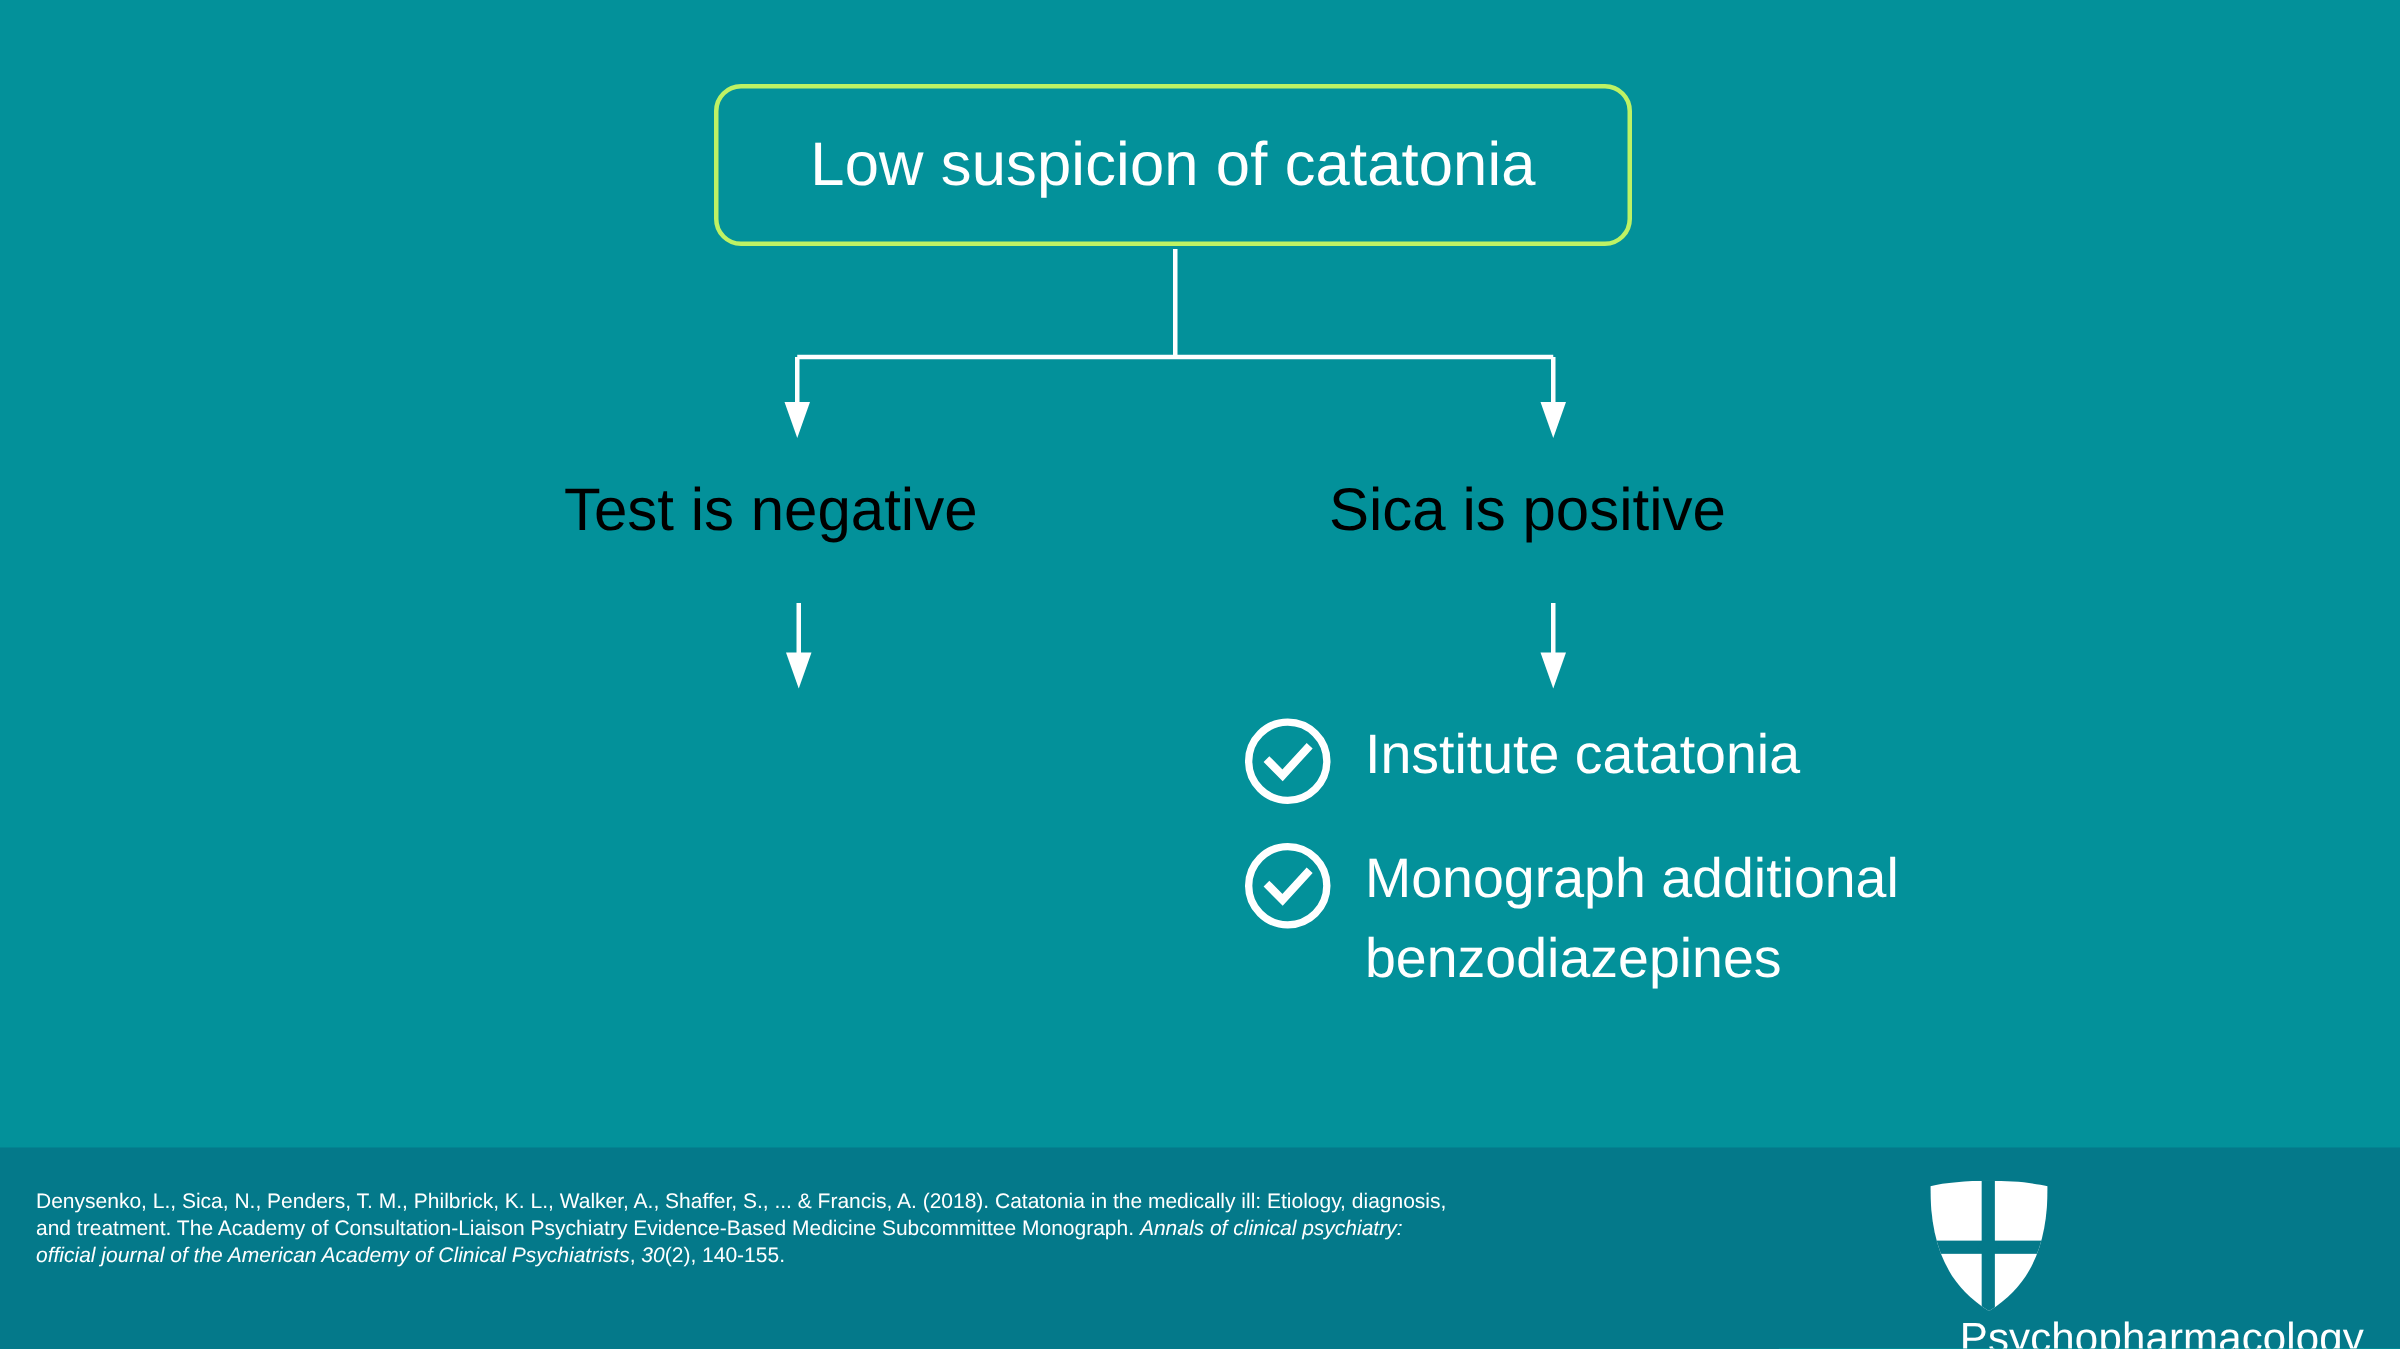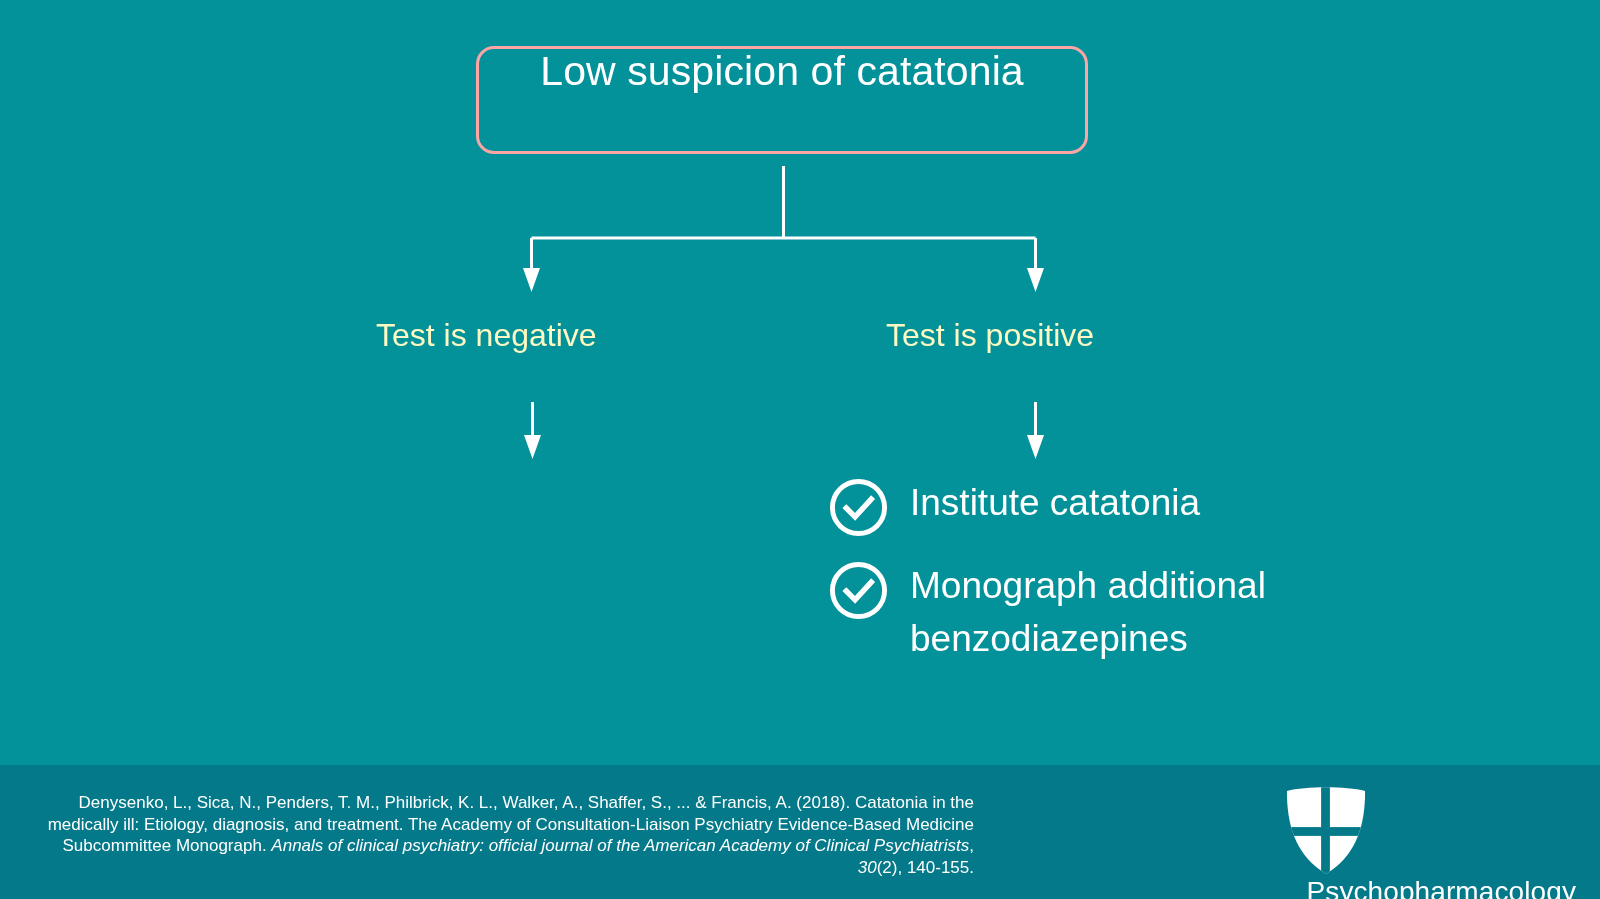--- a/index.html
+++ b/index.html
@@ -32,43 +32,43 @@
     position: absolute;
     left: 0;
     top: 0;
     width: 1600px;
     height: 765px;
   }
 
   .root-box {
     position: absolute;
     left: 476px;
-    top: 46px;
+    top: 56px;
     width: 612px;
     height: 108px;
     box-sizing: border-box;
-    border: 3px solid #fca5a5;
+    border: 3px solid #bef264;
     border-radius: 18px;
     display: flex;
-    align-items: flex-start;
+    align-items: center;
     justify-content: center;
   }
   .root-box-label {
     color: #ffffff;
     font-size: 41px;
     font-weight: 400;
     letter-spacing: 0.1px;
     line-height: 1.1;
     white-space: nowrap;
   }
 
   .branch-title {
     position: absolute;
-    color: #fef9c3;
-    font-size: 32px;
+    color: #000000;
+    font-size: 40px;
     font-weight: 400;
     line-height: 1.1;
     white-space: nowrap;
     text-align: center;
   }
   .branch-title.left  { left: 376px; top: 318px; }
   .branch-title.right { left: 886px; top: 318px; }
 
   .outcome-list {
     position: absolute;
@@ -106,24 +106,23 @@
     width: 1600px;
     height: 134px;
     background: #04798a;
   }
   .citation {
     position: absolute;
     left: 24px;
     top: 27px;
     width: 950px;
     color: #ffffff;
-    font-size: 17px;
+    font-size: 14px;
     line-height: 1.27;
     font-weight: 400;
-    text-align: right;
   }
   .citation em { font-style: italic; }
 
   .brand {
     position: absolute;
     right: 24px;
     top: 22px;
     display: flex;
     flex-direction: column;
   }
@@ -166,21 +165,21 @@
 
       <path d="M1035.5 402 L1035.5 438" stroke="#ffffff" stroke-width="3" fill="none"></path>
       <polygon points="1035.5,459 1027,435 1044,435" fill="#ffffff"></polygon>
     </svg>
 
     <div class="root-box">
       <span class="root-box-label">Low suspicion of catatonia</span>
     </div>
 
     <div class="branch-title left">Test is negative</div>
-    <div class="branch-title right">Test is positive</div>
+    <div class="branch-title right">Sica is positive</div>
 
 
     <div class="outcome-list right">
       <div class="outcome-item">
         <svg class="check-icon" viewBox="0 0 60 60">
           <circle cx="30" cy="30" r="26.5" fill="none" stroke="#ffffff" stroke-width="5"></circle>
           <path d="M17.5 30.5 L26.5 39.5 L43 21.5" fill="none" stroke="#ffffff" stroke-width="5.5" stroke-linecap="square" stroke-linejoin="miter"></path>
         </svg>
         <div class="outcome-label">Institute catatonia</div>
       </div>

